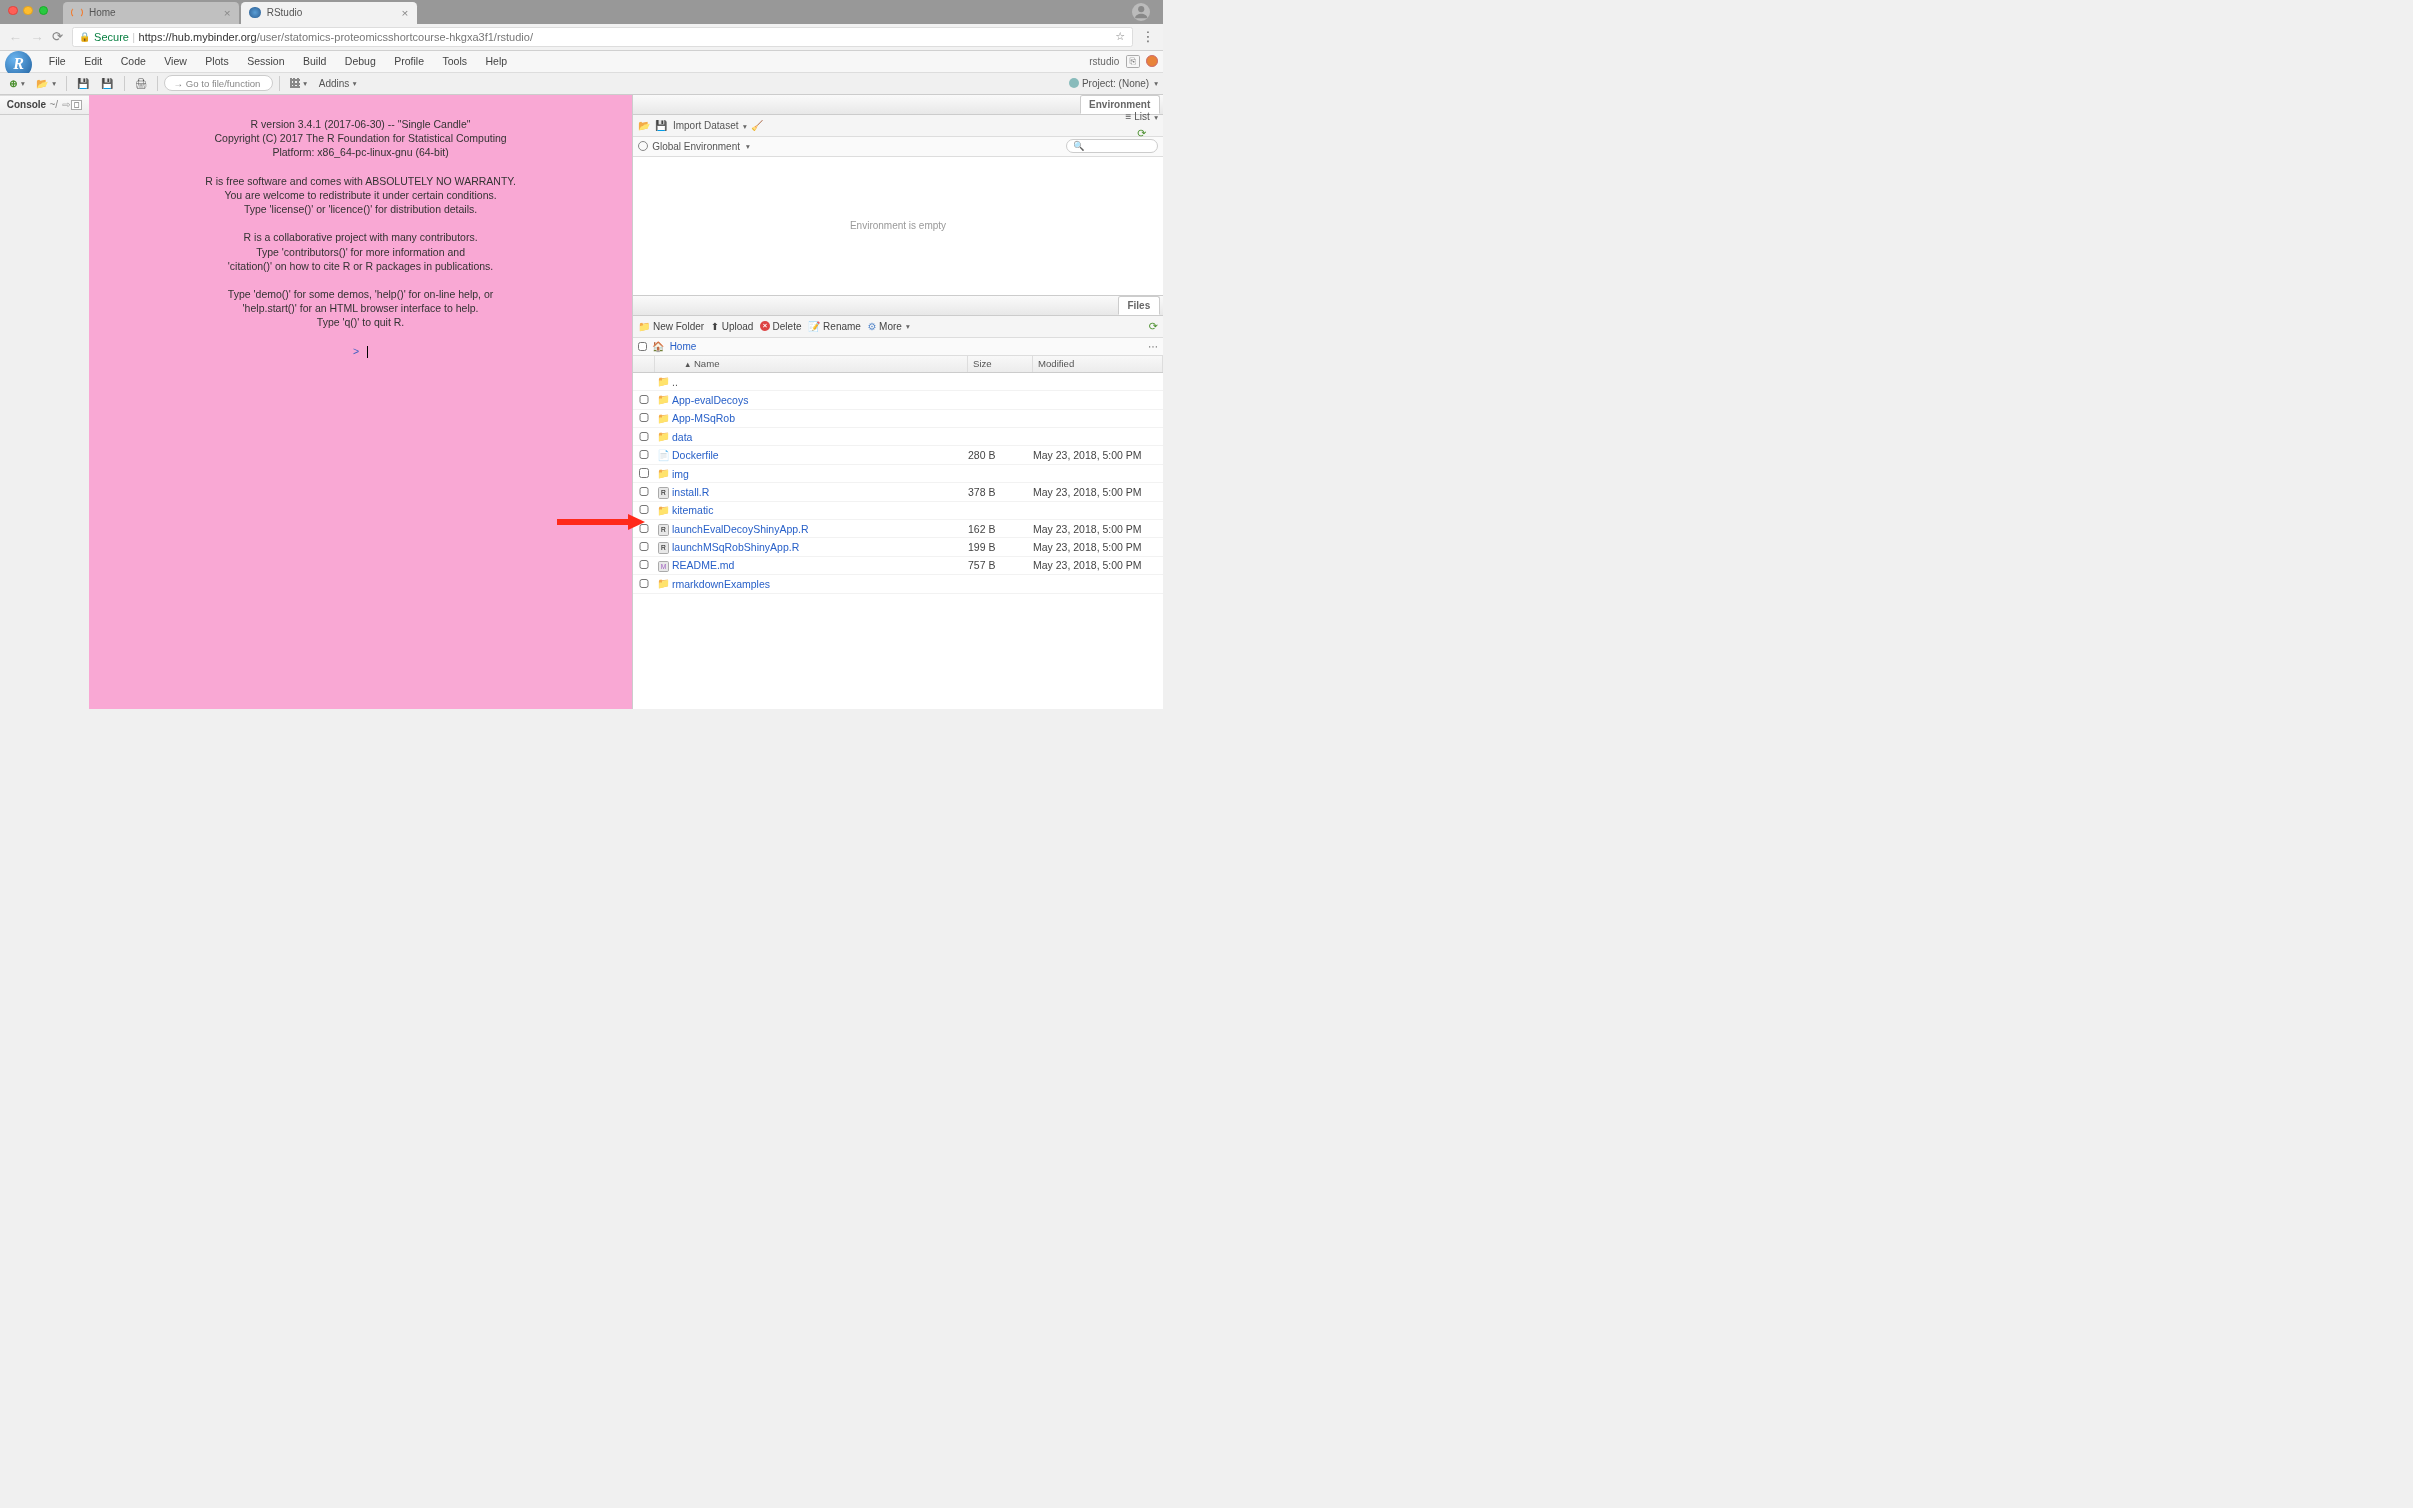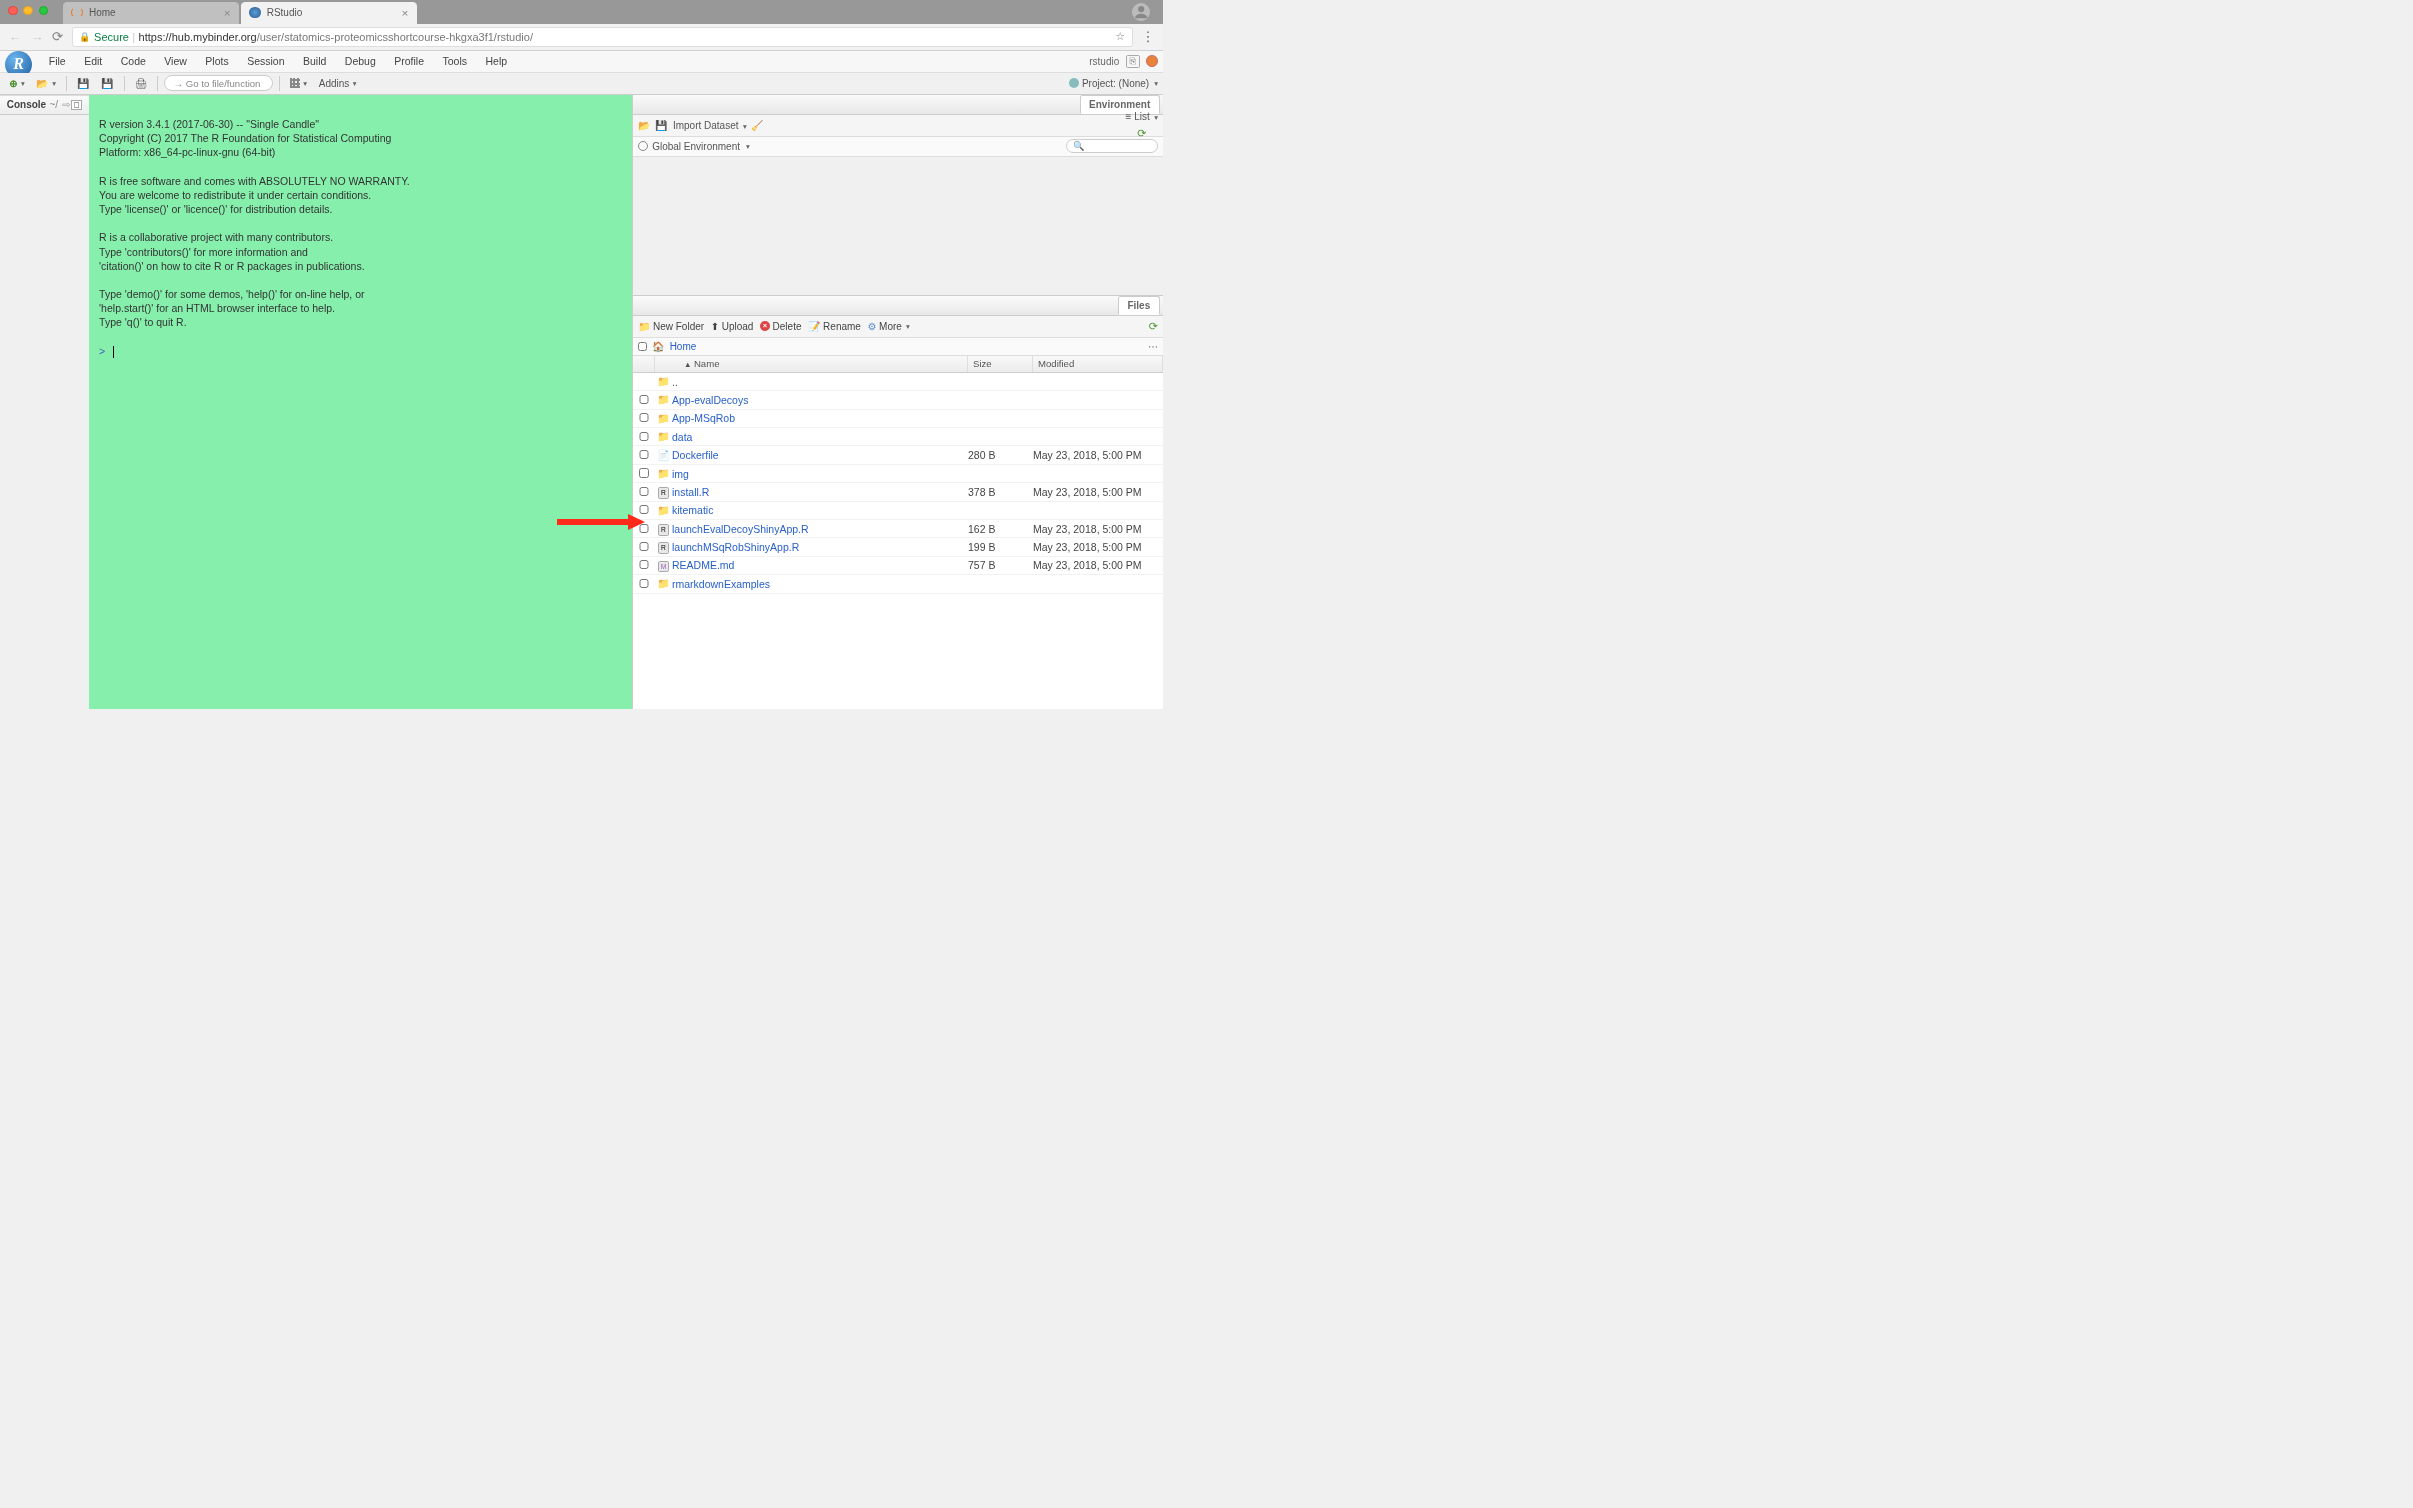--- a/index.html
+++ b/index.html
@@ -50,21 +50,21 @@
     .panes { flex: 1; display: flex; }
     .pane-left { width: 633px; display: flex; flex-direction: row; border-right: 0.8px solid #ccc; }
     .pane-right { flex: 1; display: flex; flex-direction: column; }
     
     .pane-header { height: 20px; background: linear-gradient(#fafafa, #ededed); border-bottom: 0.8px solid #ccc; border-top: 0.8px solid #ddd; display: flex; align-items: center; padding: 0 6.7px; font-size: 10px; color: #444; }
     .pane-header .title { font-weight: bold; margin-right: 3.4px; }
     .pane-header .path { color: #888; }
     .pane-min { margin-left: auto; display: flex; gap: 3.4px; }
     .pane-min span { width: 11.7px; height: 10px; border: 0.8px solid #aaa; background: #fff; font-size: 7.5px; text-align: center; line-height: 8.4px; }
     
-    .console-body { flex: 1; background: #86efac; padding: 8.4px 10px; font-family: Menlo, Monaco, monospace; font-size: 10.5px; color: #333; line-height: 1.35; white-space: pre-wrap; overflow: auto; }
+    .console-body { flex: 1; background: #f9a8d4; padding: 8.4px 10px; font-family: Menlo, Monaco, monospace; font-size: 10.5px; color: #333; line-height: 1.35; white-space: pre-wrap; overflow: auto; text-align: center; }
     .prompt { color: #4060c0; }
     .cursor { display: inline-block; width: 0.8px; height: 11.7px; background: #000; vertical-align: middle; margin-left: 1.7px; }
     
     
     .pane-top { height: 201px; display: flex; flex-direction: column; border-bottom: 0.8px solid #ccc; }
     .pane-bottom { flex: 1; display: flex; flex-direction: column; }
     
     .tabs { height: 20px; background: linear-gradient(#fafafa, #e8e8e8); border-bottom: 0.8px solid #ccc; display: flex; align-items: flex-end; padding: 0 3.4px; font-size: 10px; flex-direction: column; }
     .tab { padding: 3.4px 8.4px; color: #666; cursor: pointer; border: 0.8px solid transparent; border-bottom: none; }
     .tab.active { background: #fff; border: 0.8px solid #ccc; border-bottom: 0.8px solid #fff; margin-bottom: -0.8px; font-weight: bold; border-radius: 2.5px 2.5px 0 0; }
@@ -281,20 +281,21 @@
             <span>≡ <span>List</span> <span class="caret">▾</span></span>
             <span class="ic-refresh">⟳</span>
           </div>
         </div>
         <div class="env-scope">
           <span class="ic-globe"></span>
           <span>Global Environment</span>
             <span class="caret">▾</span>
           <div class="search"><input type="text" placeholder="🔍" style=""></div>
         </div>
+        <div class="env-body">Environment is empty</div>
       </div>
 
       <div class="pane-bottom">
         <div class="tabs">
           <div class="tab active">Files</div>
           <div class="tab">Plots</div>
           <div class="tab">Packages</div>
           <div class="tab">Help</div>
           <div class="tab">Upload</div>
           <div class="pane-min">

